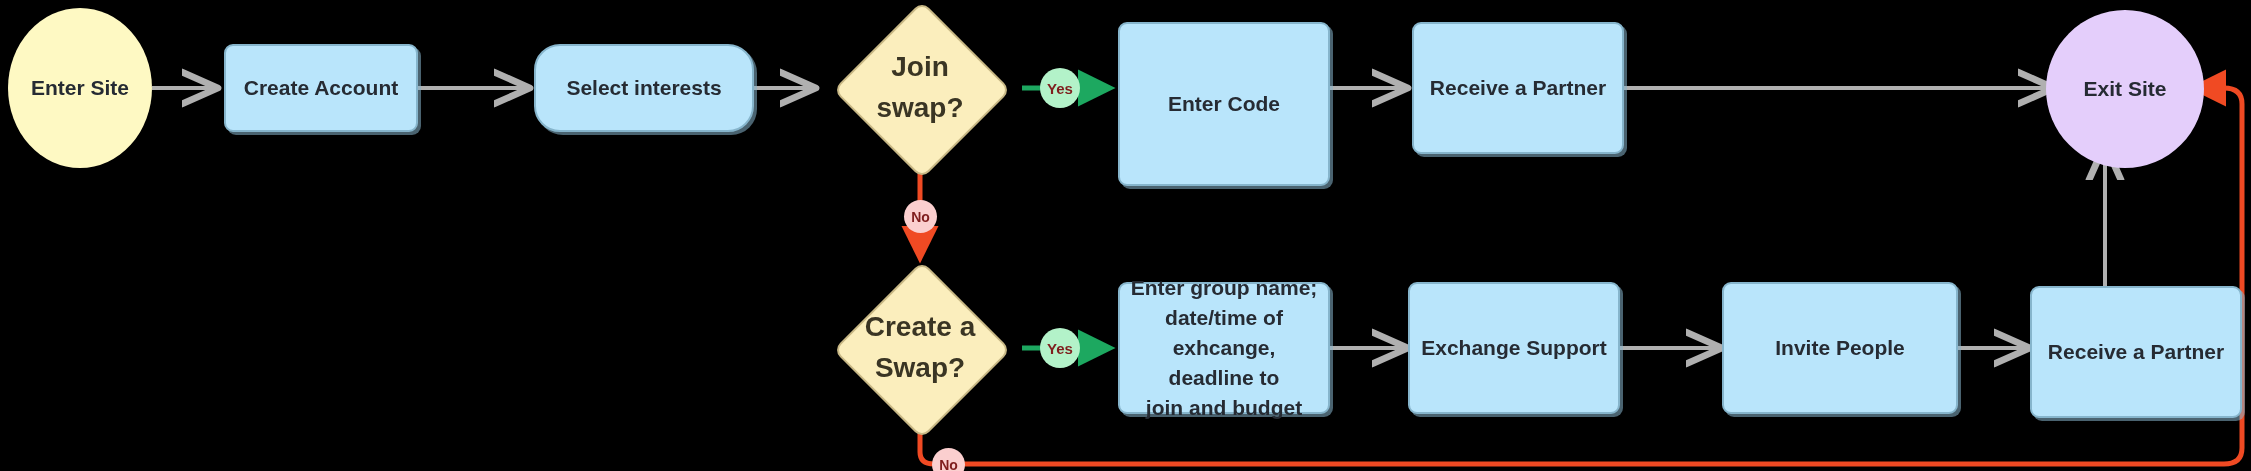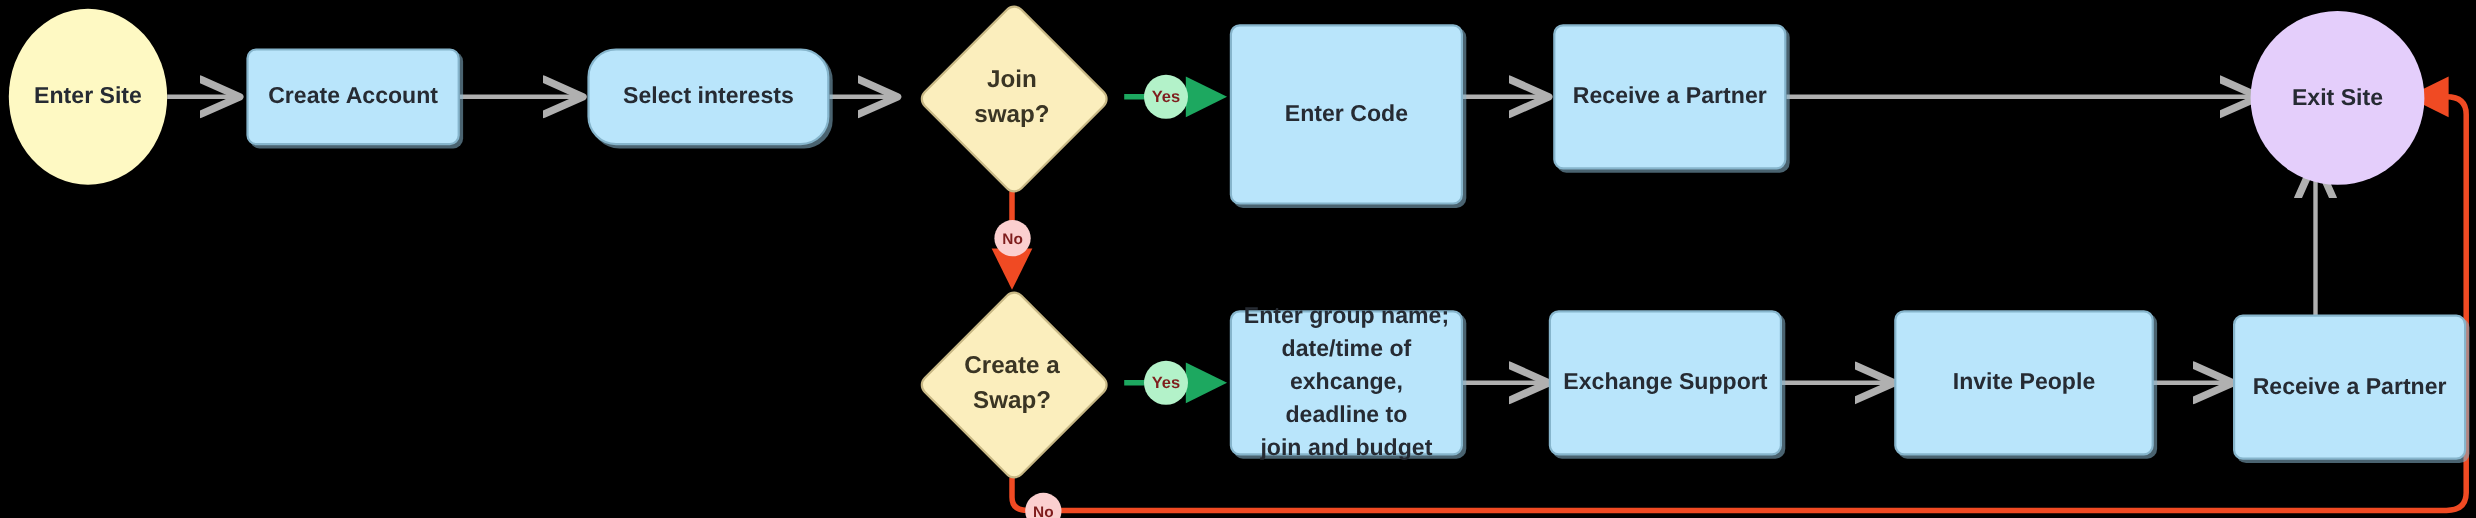--- a/index.html
+++ b/index.html
@@ -25,21 +25,21 @@
   .ellipse{border-radius:50%;font-size:21px;}
   .start{background:#fef9c3;text-align:right;}
   .end{background:#e4cefb;}
 
   
   .diamond{background:transparent;border:none;}
   .diamond .dshape{position:absolute;left:50%;top:50%;
       width:122px;height:122px;margin-left:-61px;margin-top:-61px;
       background:#fbeebd;border:2px solid #c8b885;border-radius:10px;
       transform:rotate(45deg);}
-  .diamond .dlabel{position:relative;z-index:2;font-size:22px;
+  .diamond .dlabel{position:relative;z-index:2;font-size:28px;
       line-height:1.45;color:#3a3524;font-weight:bold;}
 
   
   .elabel{position:absolute;display:flex;align-items:center;
       justify-content:center;border-radius:50%;font-weight:bold;
       color:#7f1d1d;z-index:5;}
   .elabel.yes{background:#b3f2c9;}
   .elabel.no{background:#fbcfcf;}
 </style>
 </head>

